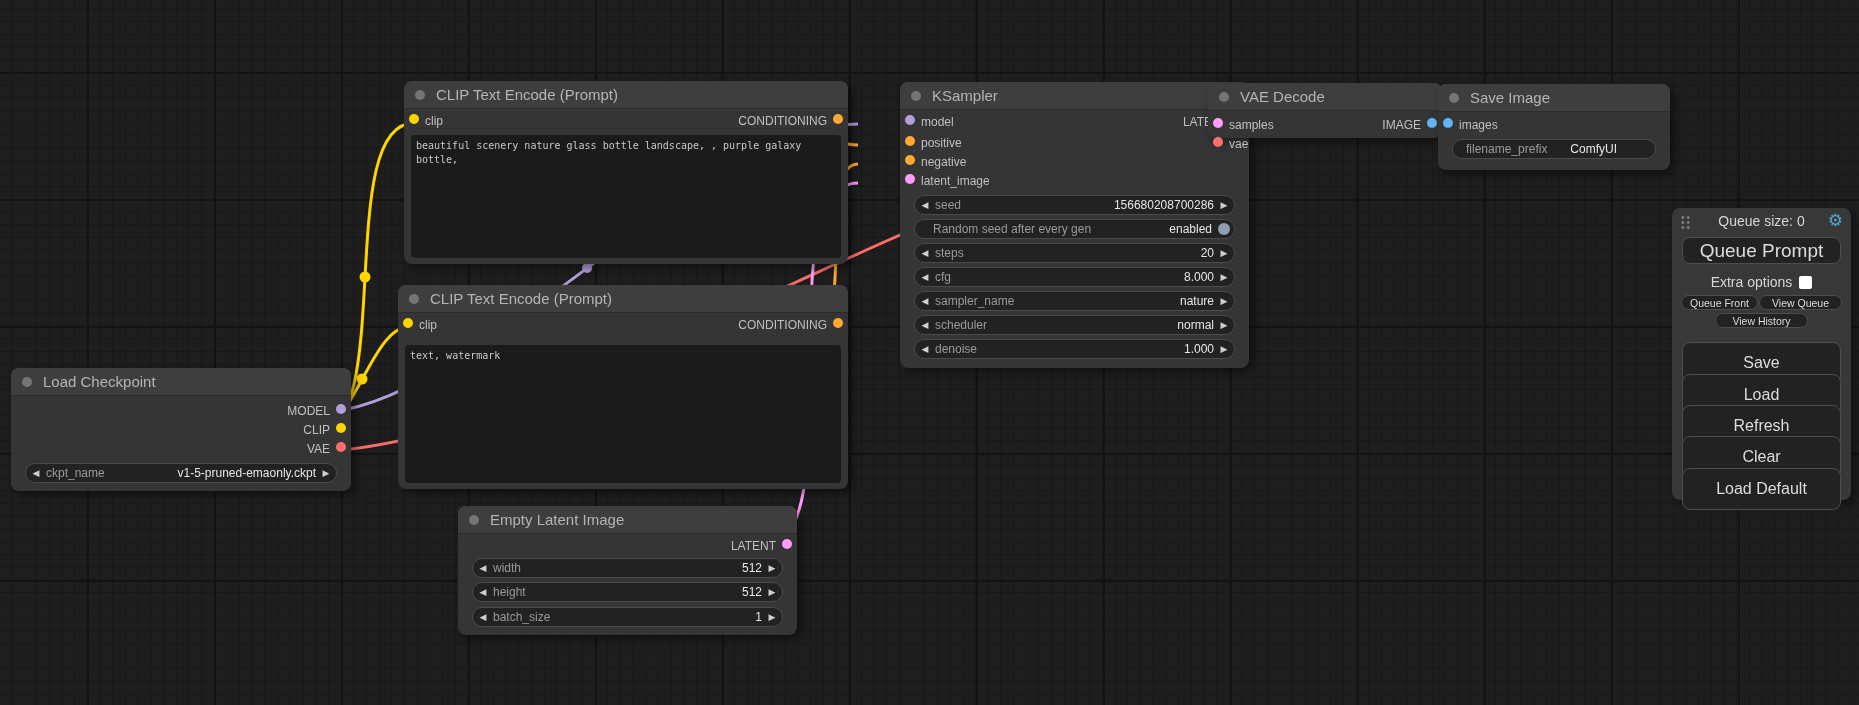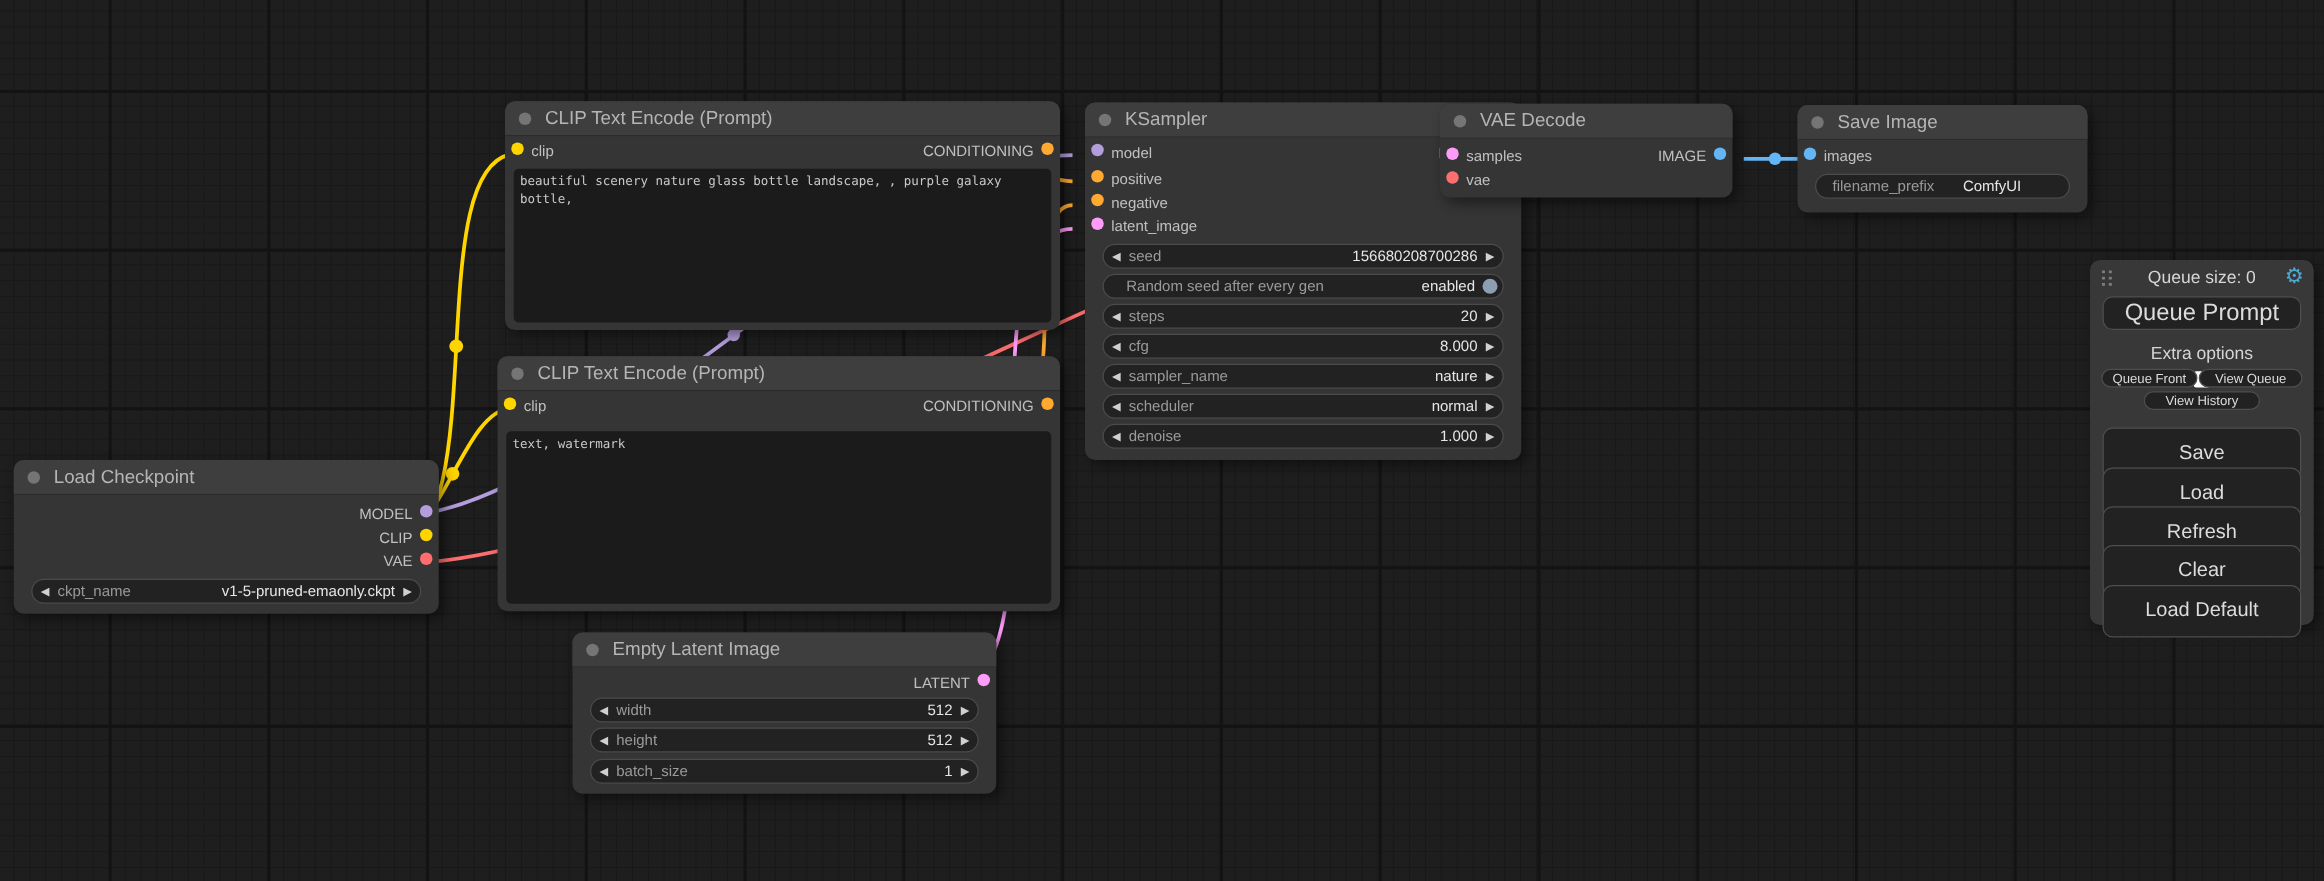--- a/index.html
+++ b/index.html
@@ -58,21 +58,21 @@
   }
   .btn-big{left:10px;right:10px;height:42px;font-size:16px;}
   .btn-small{height:15px;font-size:10.5px;border-radius:8px;}
   #queue-size{position:absolute;top:5px;left:0;right:0;text-align:center;color:#d6d6d6;font-size:14px;}
   #gear{position:absolute;top:3px;right:8px;font-size:17px;line-height:20px;cursor:pointer;}
   #drag-handle{
     position:absolute;top:7px;left:8px;width:11px;height:14px;cursor:grab;
     background-image:radial-gradient(#7d7d7d 1.3px, transparent 1.5px);
     background-size:5.5px 5px;
   }
-  #extra-options{position:absolute;top:66px;left:0;right:0;display:flex;align-items:center;justify-content:center;gap:7px;color:#d6d6d6;font-size:14px;flex-direction:column;}
+  #extra-options{position:absolute;top:66px;left:0;right:0;display:flex;align-items:center;justify-content:center;gap:7px;color:#d6d6d6;font-size:14px;}
   #extra-checkbox{width:13px;height:13px;background:#ffffff;border-radius:2px;cursor:pointer;}
 </style>
 </head>
 <body>
 
 <div id="canvas">
 
   <svg id="wires" width="1859" height="705">
     <path d="M316,413 C469,413 704,124 858,124" style="stroke: rgb(179, 157, 219);"></path>
     <path d="M316,432 C397,432 333,123 414,123" style="stroke: rgb(255, 213, 0);"></path>
@@ -173,21 +173,21 @@
       <span class="warrow">▶</span>
     </div>
     <div class="widget" style="top:101px;">
       <span class="warrow">◀</span>
       <span class="wlabel">batch_size</span>
       <span class="wvalue">1</span>
       <span class="warrow">▶</span>
     </div>
   </div>
 
-  <div class="node" style="left:868px;top:82px;width:325px;height:286px;">
+  <div class="node" style="left:900px;top:82px;width:325px;height:286px;">
     <div class="ntitle">
       <span class="tdot" style="background: rgb(117, 117, 117);"></span>
       <span>KSampler</span>
     </div>
     <div class="inrow" style="top:33px;">
       <span class="pdot" style="background: rgb(179, 157, 219);"></span>
       <span>model</span>
     </div>
     <div class="outrow" style="top:33px;">
       <span>LATENT</span>
@@ -241,21 +241,21 @@
       <span class="warrow">▶</span>
     </div>
     <div class="widget" style="top:257px;">
       <span class="warrow">◀</span>
       <span class="wlabel">denoise</span>
       <span class="wvalue">1.000</span>
       <span class="warrow">▶</span>
     </div>
   </div>
 
-  <div class="node" style="left:1152px;top:83px;width:210px;height:75px;">
+  <div class="node" style="left:1208px;top:83px;width:210px;height:55px;">
     <div class="ntitle">
       <span class="tdot" style="background: rgb(117, 117, 117);"></span>
       <span>VAE Decode</span>
     </div>
     <div class="inrow" style="top:35px;">
       <span class="pdot" style="background: rgb(255, 156, 249);"></span>
       <span>samples</span>
     </div>
     <div class="outrow" style="top:35px;">
       <span>IMAGE</span>

